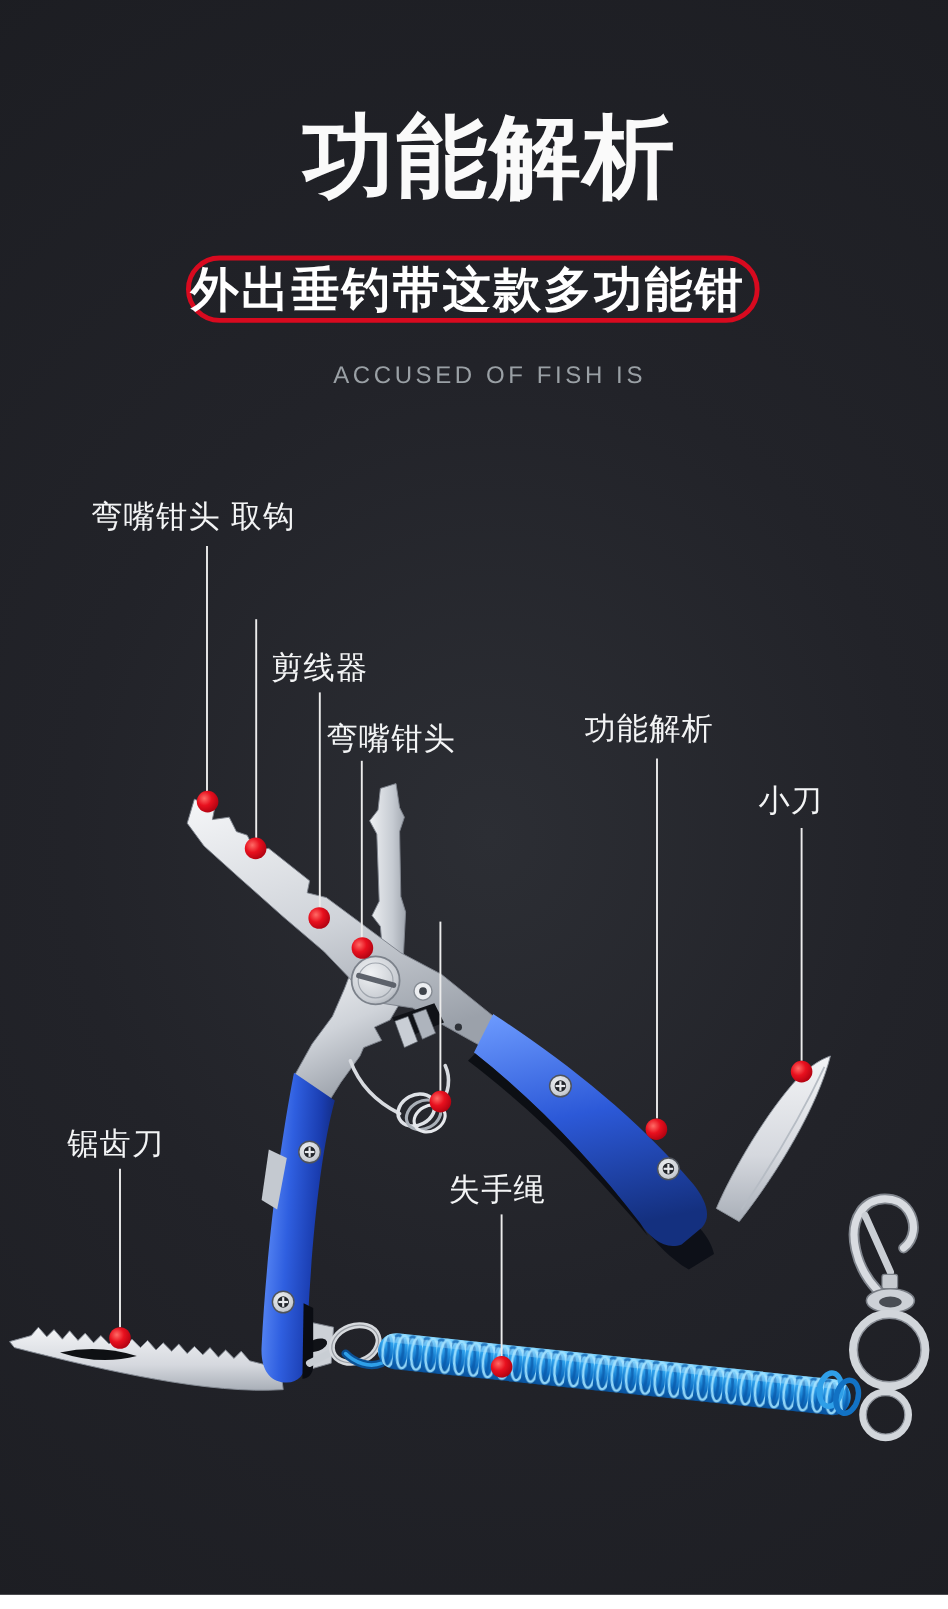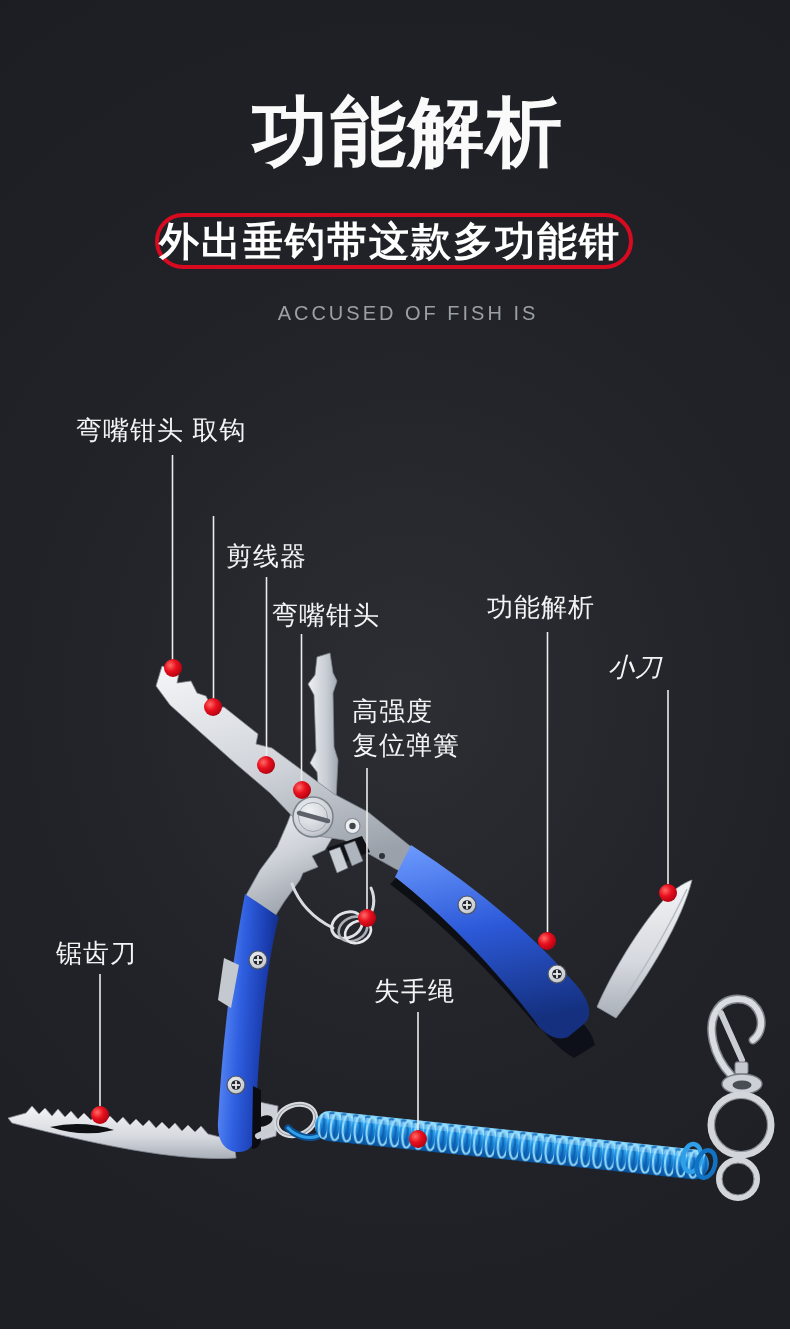--- a/index.html
+++ b/index.html
@@ -228,20 +228,18 @@
       <circle cx="668" cy="893" r="9"></circle>
       <circle cx="100" cy="1115" r="9"></circle>
       <circle cx="418" cy="1139" r="9"></circle>
     </g>
   </svg>
 
   <div class="label" style="left:76px;  top:413px;">弯嘴钳头 取钩</div>
   <div class="label" style="left:226px; top:539px;">剪线器</div>
   <div class="label" style="left:272px; top:598px;">弯嘴钳头</div>
   <div class="label" style="left:487px; top:590px;">功能解析</div>
-  <div class="label" style="left:608px; top:650px;font-style:italic;">小刀</div>
-  <div class="label" style="left:352px; top:694px;">高强度
-复位弹簧</div>
+  <div class="label" style="left:632px; top:650px;">小刀</div>
   <div class="label" style="left:56px;  top:936px;text-align:center;">锯齿刀</div>
   <div class="label" style="left:374px; top:974px;">失手绳</div>
 
   <div class="bottom-strip"></div>
 </div>
 
 </body></html>

